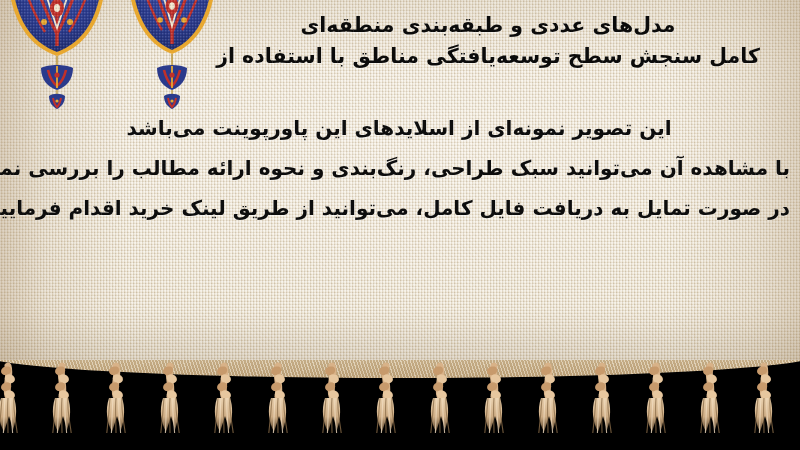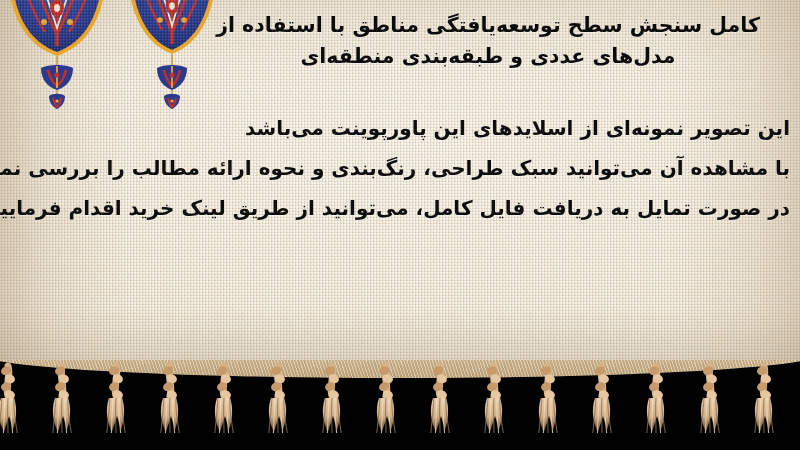--- a/index.html
+++ b/index.html
@@ -105,20 +105,21 @@
     line-height: 31px;
     letter-spacing: 0px;
     text-shadow: 0 1px 0 rgba(255,255,255,0.30);
     white-space: nowrap;
   }
   .body-block {
     position: absolute;
     top: 108px;
     right: 10px;
     width: 782px;
+    text-align: center;
   }
   .body-line {
     color: #0d0d0d;
     font-weight: bold;
     font-size: 20px;
     line-height: 40px;
     text-shadow: 0 1px 0 rgba(255,255,255,0.30);
     white-space: nowrap;
   }
 
@@ -235,22 +236,22 @@
         <path d="M164,96 C164,103 168,107 172,109 C176,107 180,103 180,96 C176,93 168,93 164,96 Z" fill="#2a3a8c"></path>
         <path d="M168,98 C169,103 170,105 172,107 C174,105 175,103 176,98" stroke="#c0302a" stroke-width="2" fill="none"></path>
         <circle cx="172" cy="101" r="1.6" fill="#e8a830"></circle>
       </g>
     </svg>
   </div>
 
   <div class="text-layer">
 
     <div class="title-block">
+      <div class="title-line">مدل‌های عددی و طبقه‌بندی منطقه‌ای</div>
       <div class="title-line">کامل سنجش سطح توسعه‌یافتگی مناطق با استفاده از</div>
-      <div class="title-line">مدل‌های عددی و طبقه‌بندی منطقه‌ای</div>
     </div>
 
     <div class="body-block">
       <div class="body-line">این تصویر نمونه‌ای از اسلایدهای این پاورپوینت می‌باشد</div>
       <div class="body-line">با مشاهده آن می‌توانید سبک طراحی، رنگ‌بندی و نحوه ارائه مطالب را بررسی نمایید</div>
       <div class="body-line">در صورت تمایل به دریافت فایل کامل، می‌توانید از طریق لینک خرید اقدام فرمایید</div>
     </div>
 
   </div>
 

